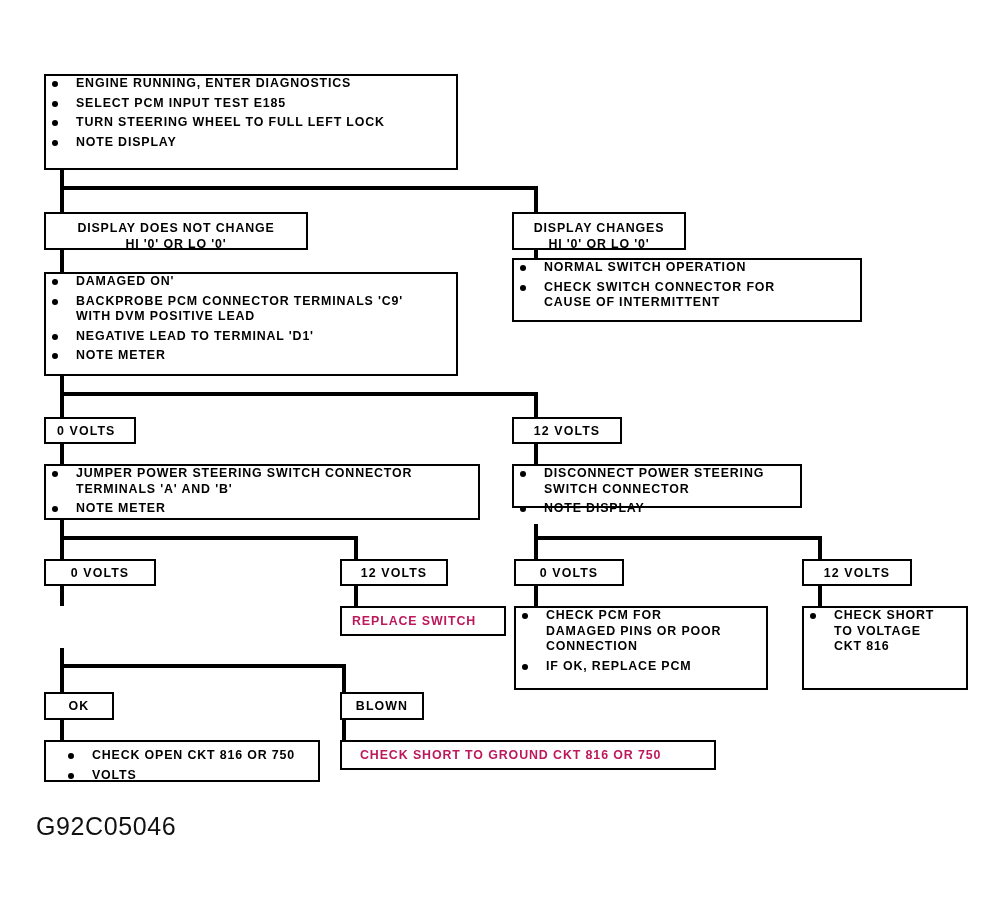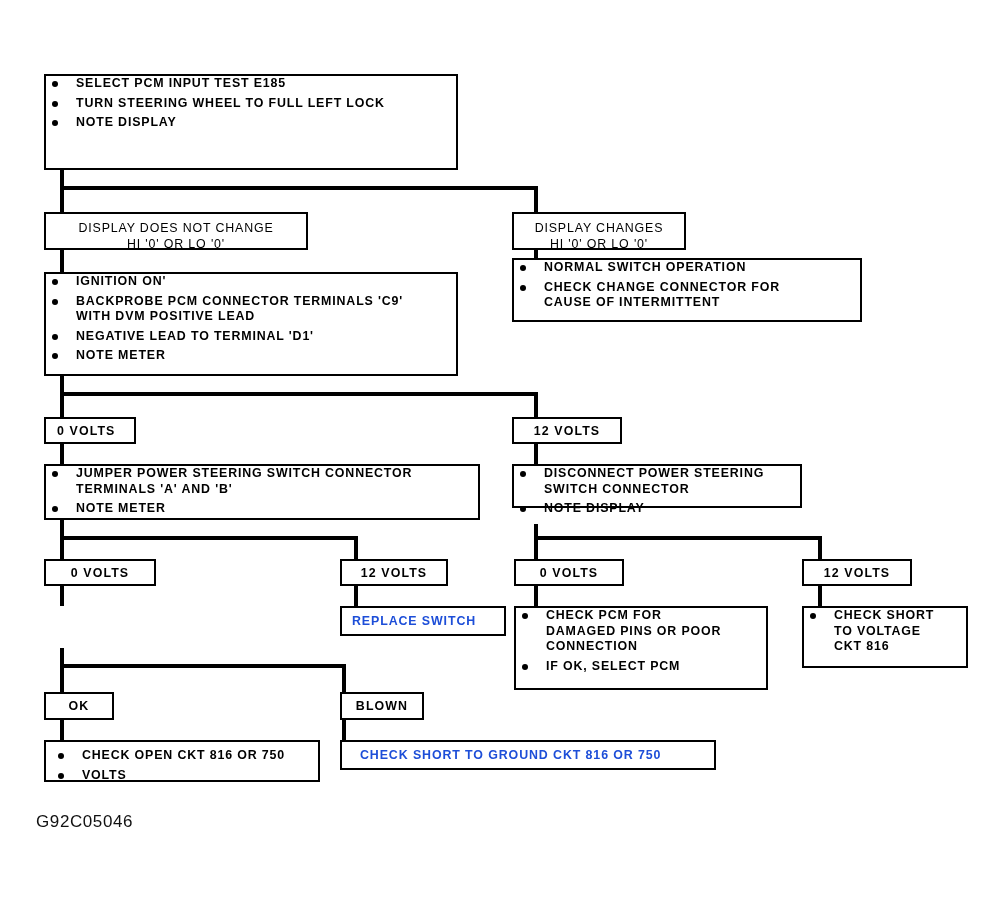--- a/index.html
+++ b/index.html
@@ -58,21 +58,21 @@
     border-radius: 50%;
   }
 
   .boxpad { padding: 8px 8px 7px 6px; }
 
   
   .centerlab {
     font-size: 12.4px;
     line-height: 16px;
     letter-spacing: 0.85px;
-    font-weight: normal;
+    font-weight: bold;
     text-align: center;
     color: #000000;
     white-space: pre-line;
     padding: 6px 8px;
   }
 
   
   .pill {
     display: flex;
     align-items: center;
@@ -86,39 +86,39 @@
     justify-content: flex-start;
     padding-left: 11px;
   }
 
   
   .lineboxtext {
     font-size: 12.4px;
     line-height: 16px;
     letter-spacing: 0.9px;
     font-weight: bold;
-    color: #1d4ed8;
+    color: #be185d;
     padding: 7px 10px;
   }
 
   
   .vline, .hline {
     position: absolute;
     background: #000000;
     z-index: 1;
   }
   .vline { width: 4px; }
   .hline { height: 4px; }
 
   
   #figure-id {
     position: absolute;
     left: 36px;
     top: 812px;
-    font-size: 17px;
+    font-size: 25px;
     letter-spacing: 0.6px;
     color: #111111;
     font-family: "Liberation Sans", sans-serif;
   }
 </style>
 </head>
 <body>
 
 <div id="sheet">
 
@@ -158,50 +158,51 @@
   <div class="vline" style="left:60px; top:648px; height:18px;"></div>
   <div class="hline" style="left:60px; top:664px; width:286px;"></div>
   <div class="vline" style="left:60px; top:664px; height:28px;"></div>
   <div class="vline" style="left:342px; top:664px; height:28px;"></div>
 
   <div class="vline" style="left:60px; top:720px; height:20px;"></div>
   <div class="vline" style="left:342px; top:720px; height:20px;"></div>
 
   <div class="node" style="left:44px; top:74px; width:414px; height:96px;">
     <ul class="blist boxpad">
+      <li>ENGINE RUNNING, ENTER DIAGNOSTICS</li>
       <li>SELECT PCM INPUT TEST E185</li>
       <li>TURN STEERING WHEEL TO FULL LEFT LOCK</li>
       <li>NOTE DISPLAY</li>
     </ul>
   </div>
 
   <div class="node" style="left:44px; top:212px; width:264px; height:38px;">
     <div class="centerlab">DISPLAY DOES NOT CHANGE
 HI '0' OR LO '0'</div>
   </div>
 
   <div class="node" style="left:512px; top:212px; width:174px; height:38px;">
     <div class="centerlab">DISPLAY CHANGES
 HI '0' OR LO '0'</div>
   </div>
 
   <div class="node" style="left:44px; top:272px; width:414px; height:104px;">
     <ul class="blist boxpad">
-      <li>IGNITION  ON'</li>
+      <li>DAMAGED  ON'</li>
       <li>BACKPROBE PCM CONNECTOR TERMINALS 'C9'
 WITH DVM POSITIVE LEAD</li>
       <li>NEGATIVE LEAD TO TERMINAL 'D1'</li>
       <li>NOTE METER</li>
     </ul>
   </div>
 
   <div class="node" style="left:512px; top:258px; width:350px; height:64px;">
     <ul class="blist boxpad">
       <li>NORMAL SWITCH OPERATION</li>
-      <li>CHECK CHANGE CONNECTOR FOR
+      <li>CHECK SWITCH CONNECTOR FOR
 CAUSE OF INTERMITTENT</li>
     </ul>
   </div>
 
   <div class="node" style="left:44px; top:417px; width:92px; height:27px;">
     <div class="pill lefted" style="height:100%;">0 VOLTS</div>
   </div>
 
   <div class="node" style="left:512px; top:417px; width:110px; height:27px;">
     <div class="pill" style="height:100%;">12  VOLTS</div>
@@ -242,42 +243,42 @@
 
   <div class="node" style="left:340px; top:606px; width:166px; height:30px;">
     <div class="lineboxtext" style="padding:5px 10px;">REPLACE SWITCH</div>
   </div>
 
   <div class="node" style="left:514px; top:606px; width:254px; height:84px;">
     <ul class="blist boxpad">
       <li>CHECK PCM FOR
 DAMAGED PINS OR POOR
 CONNECTION</li>
-      <li>IF OK,  SELECT PCM</li>
-    </ul>
-  </div>
-
-  <div class="node" style="left:802px; top:606px; width:166px; height:62px;">
+      <li>IF OK,  REPLACE PCM</li>
+    </ul>
+  </div>
+
+  <div class="node" style="left:802px; top:606px; width:166px; height:84px;">
     <ul class="blist boxpad">
       <li>CHECK SHORT
 TO VOLTAGE
 CKT 816</li>
     </ul>
   </div>
 
   <div class="node" style="left:44px; top:692px; width:70px; height:28px;">
     <div class="pill" style="height:100%;">OK</div>
   </div>
 
   <div class="node" style="left:340px; top:692px; width:84px; height:28px;">
     <div class="pill" style="height:100%;text-align:center;">BLOWN</div>
   </div>
 
   <div class="node" style="left:44px; top:740px; width:276px; height:42px;">
-    <ul class="blist" style="padding:6px 0 6px 6px;">
+    <ul class="blist" style="padding:6px 0 6px 6px;margin-left:10px;">
       <li>CHECK OPEN CKT 816 OR 750</li>
       <li>VOLTS</li>
     </ul>
   </div>
 
   <div class="node" style="left:340px; top:740px; width:376px; height:30px;">
     <div class="lineboxtext" style="padding:5px 18px;">CHECK SHORT TO GROUND CKT 816 OR 750</div>
   </div>
 
   <div id="figure-id">G92C05046</div>

